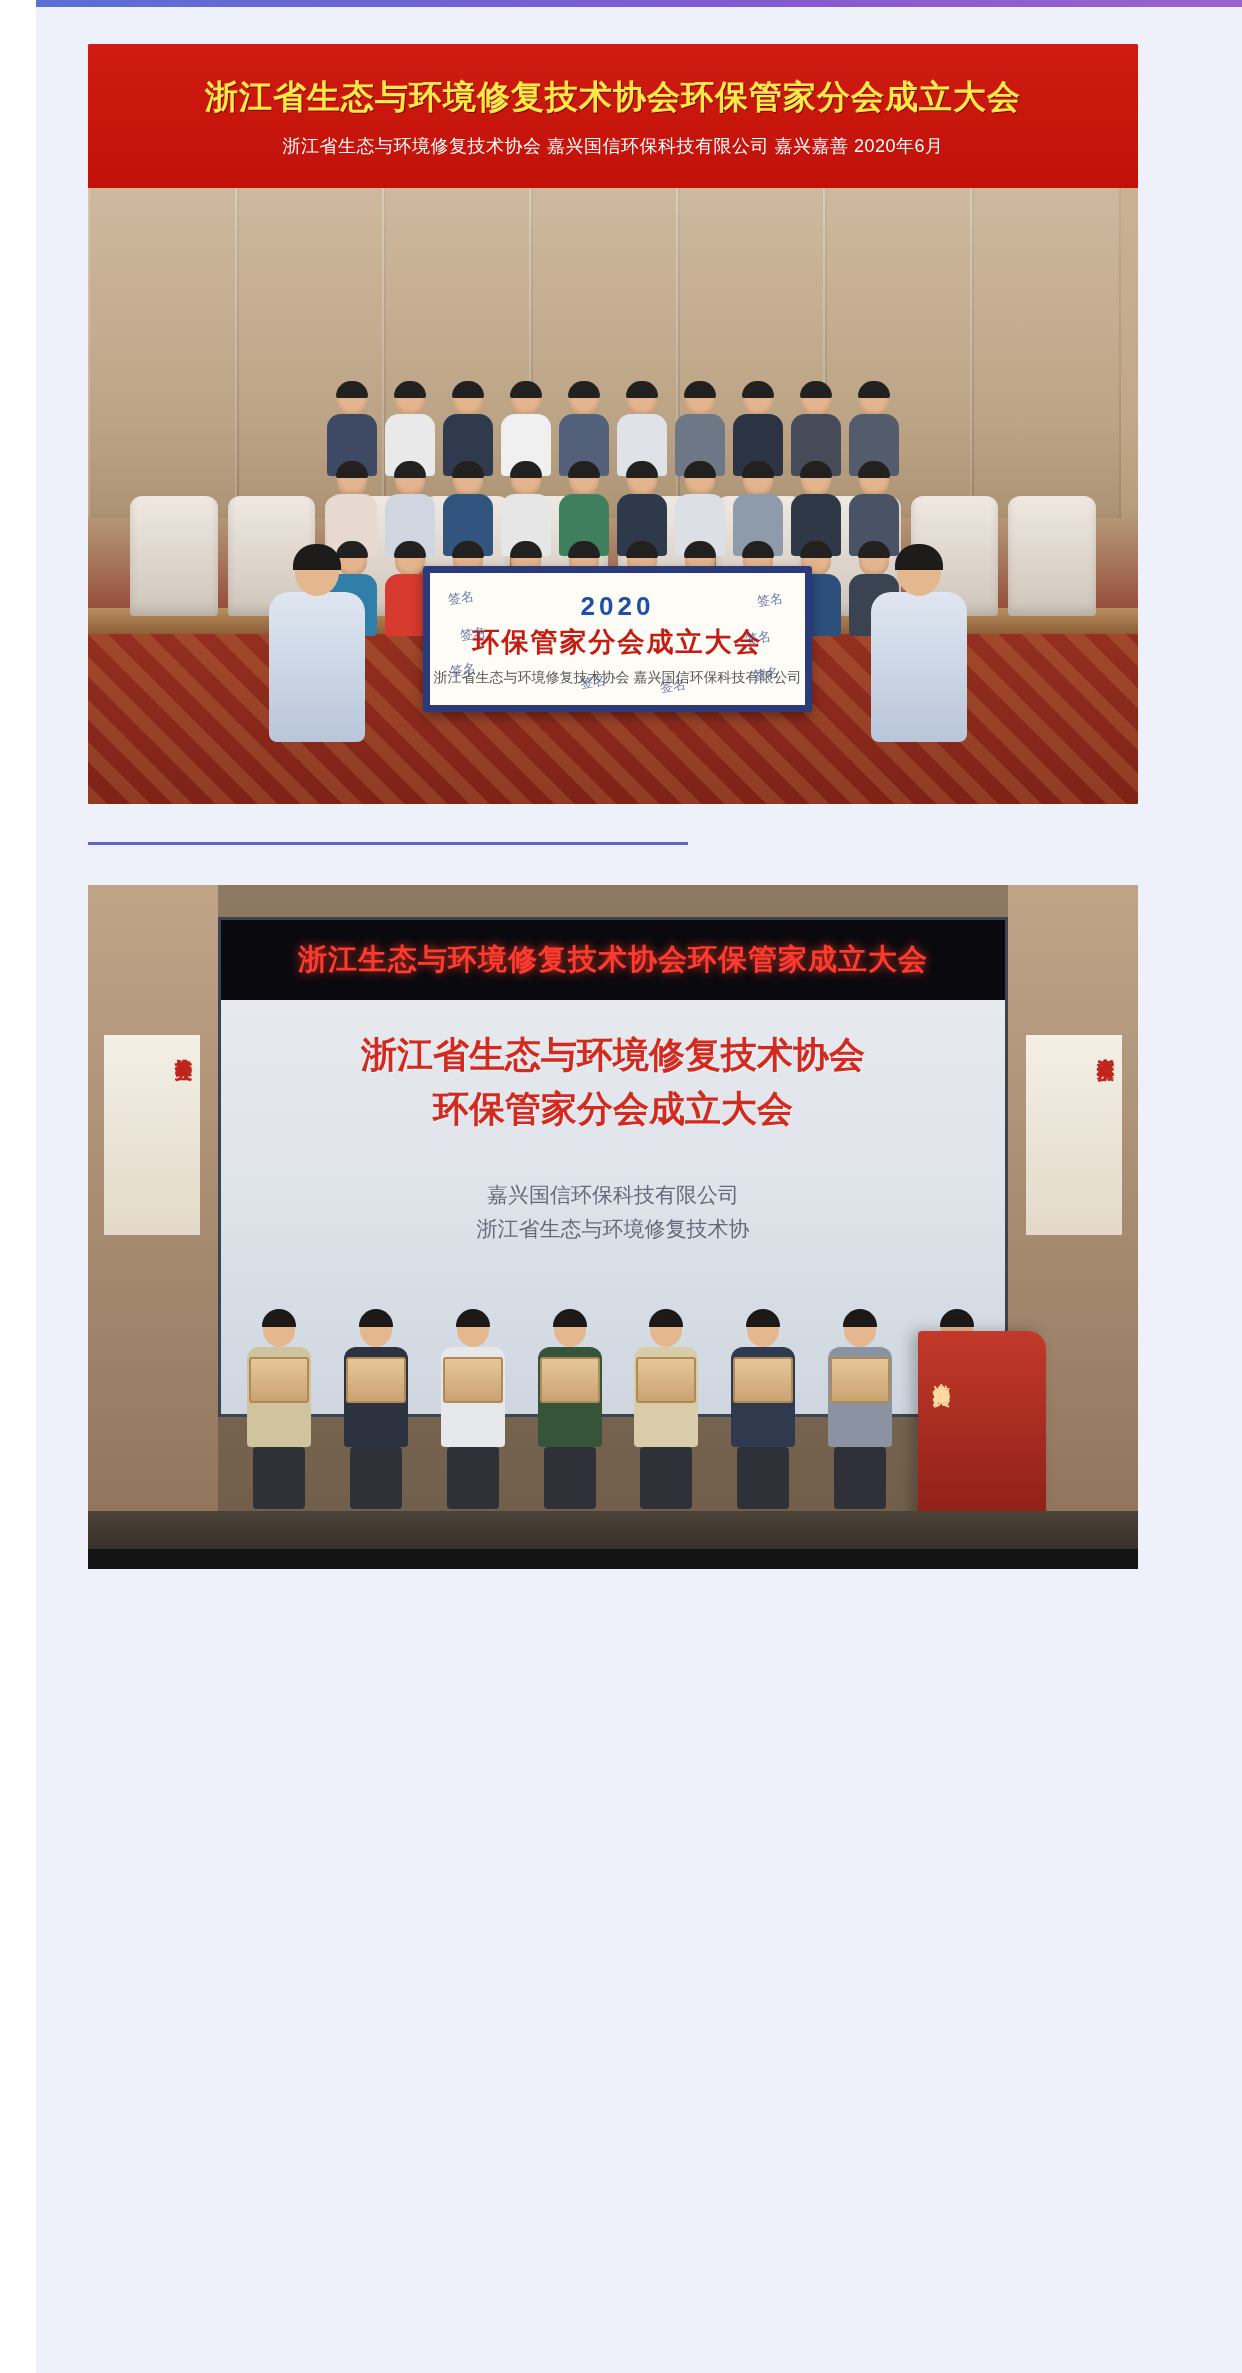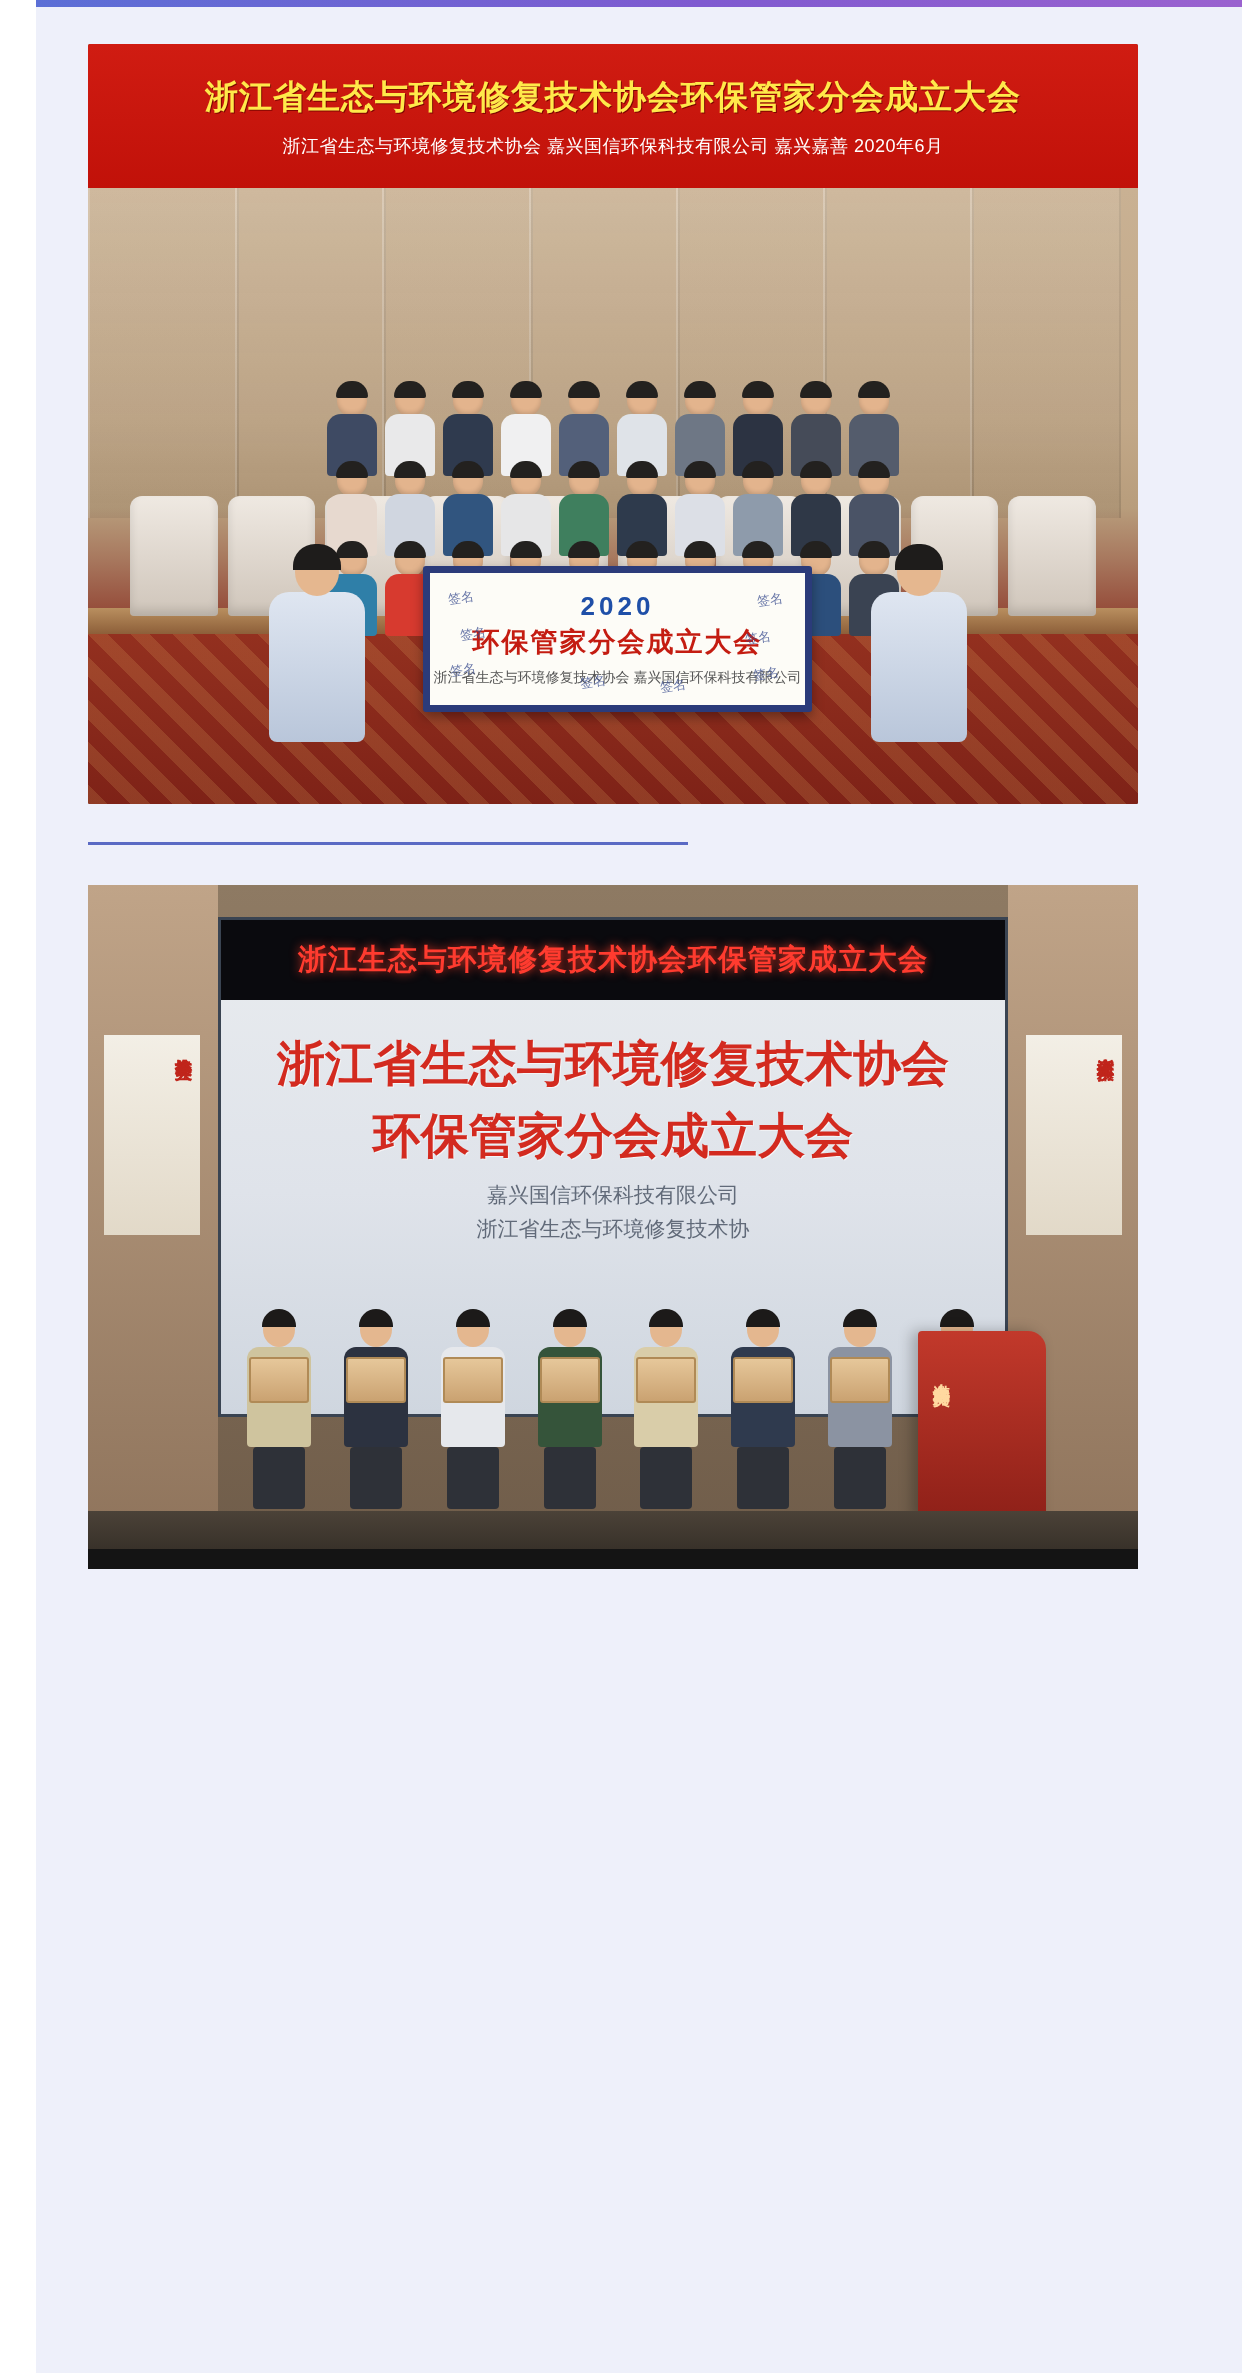--- a/index.html
+++ b/index.html
@@ -323,21 +323,21 @@
     white-space: nowrap;
   }
   .screen-title {
     position: absolute;
     top: 108px;
     left: 0;
     width: 100%;
     text-align: center;
     color: #d32a1f;
     font-weight: bold;
-    font-size: 48px;
+    font-size: 36px;
     line-height: 1.5;
     text-shadow: 1px 1px 0 rgba(255,255,255,0.6);
   }
   .screen-sub {
     position: absolute;
     top: 258px;
     left: 0;
     width: 100%;
     text-align: center;
     color: #4c5666;

